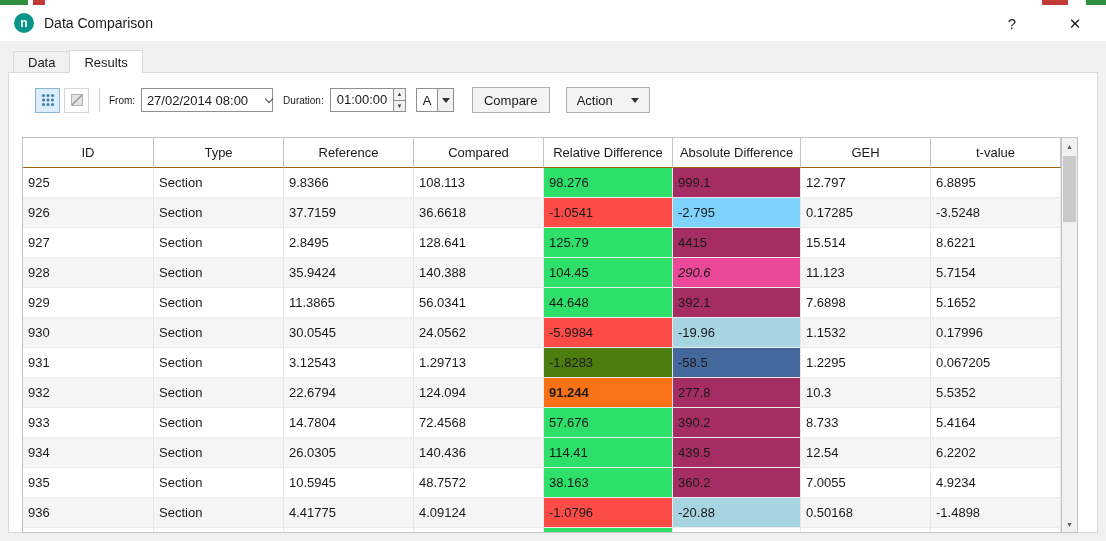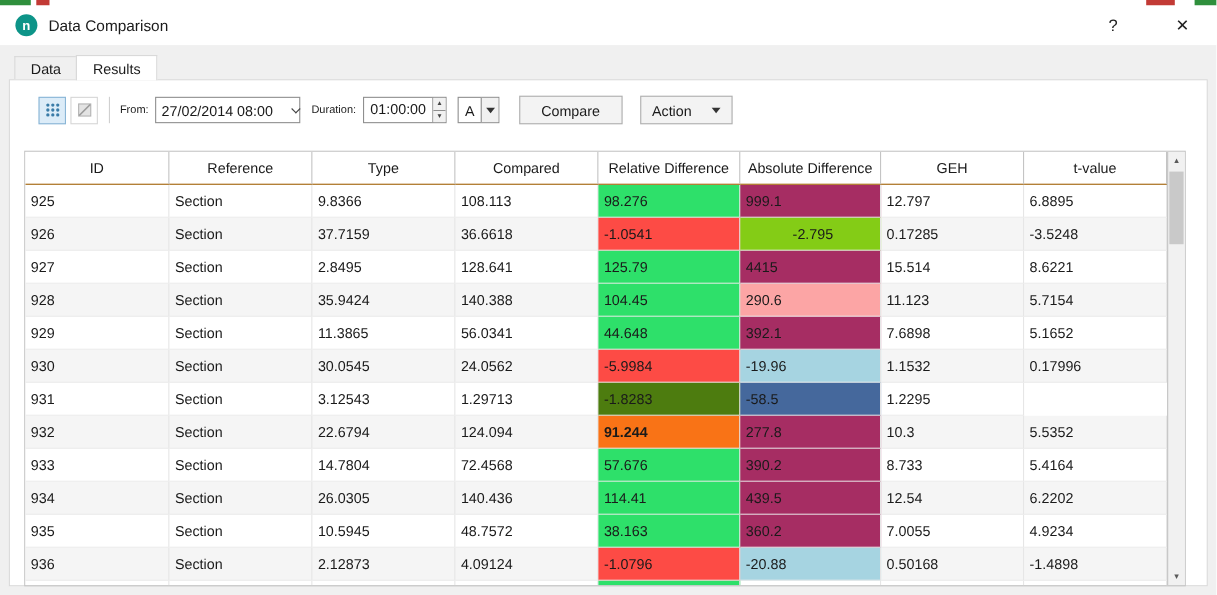--- a/index.html
+++ b/index.html
@@ -48,21 +48,21 @@
   .spin { display:flex; height:24px; border:1px solid #8f8f8f; background:#fff; width:76px; margin-right:10px; }
   .spin .val { flex:1; font-size:13px; padding:0 6px; line-height:22px; }
   .spin .arrows { width:15px; border-left:1px solid #8f8f8f; display:flex; flex-direction:column; }
   .spin .arrows div { flex:1; background:#f1f1f1; font-size:6px; color:#444; display:flex; align-items:center; justify-content:center; cursor:pointer; }
   .spin .arrows div:first-child { border-bottom:1px solid #8f8f8f; }
   .agg-combo { width:38px; margin-right:18px; justify-content:space-between; }
   .agg-combo .chev-box { border-left:1px solid #8f8f8f; background:#f1f1f1; }
   .tri-down { width:0; height:0; border-left:4px solid transparent; border-right:4px solid transparent; border-top:5px solid #333; }
   .push-btn { height:26px; padding:0 20px; background:#f3f3f3; border:1px solid #aeaeae; font-size:13px;
               display:flex; align-items:center; justify-content:center; cursor:pointer; }
-  .compare-btn { width:94px; margin-right:16px; }
+  .compare-btn { width:78px; margin-right:16px; }
   .action-btn { width:84px; padding:0 10px; justify-content:space-between; }
 
   
   .table-wrap { position:absolute; top:64px; left:13px; width:1056px; height:396px; border:1px solid #c4c4c4; overflow:hidden; }
   .grid-row { display:grid; grid-template-columns:131px 130px 130px 130px 129px 128px 130px 130px; width:1038px; }
   .thead { height:30px; background:#fff; }
   .th { position:relative; font-size:13px; text-align:center; line-height:29px; border-right:1px solid #c4c4c4;
         border-bottom:1px solid #a16207; white-space:nowrap; overflow:hidden; }
   .sort-caret { position:absolute; top:-6px; left:50%; transform:translateX(-50%); font-size:10px; color:#555; line-height:10px; }
   .tbody { height:364px; overflow:hidden; }
@@ -159,22 +159,22 @@
         <span class="tri-down"></span>
       </div>
     </div>
 
     <div class="table-wrap">
       <div class="grid-row thead">
         <div class="th">
           <span class="sort-caret">⌃</span>
           <span>ID</span>
         </div>
+        <div class="th">Type</div>
         <div class="th">Reference</div>
-        <div class="th">Type</div>
         <div class="th">Compared</div>
         <div class="th">Relative Difference</div>
         <div class="th">Absolute Difference</div>
         <div class="th">GEH</div>
         <div class="th">t-value</div>
       </div>
       <div class="tbody" id="table-body">
           <div class="grid-row tr">
             <div class="td">925</div>
             <div class="td">Section</div>
@@ -184,41 +184,41 @@
             <div class="td" style="background: rgb(166, 45, 99);">999.1</div>
             <div class="td">12.797</div>
             <div class="td">6.8895</div>
           </div>
           <div class="grid-row tr alt">
             <div class="td">926</div>
             <div class="td">Section</div>
             <div class="td">37.7159</div>
             <div class="td">36.6618</div>
             <div class="td" style="background: rgb(253, 75, 69);">-1.0541</div>
-            <div class="td" style="background: #84cc16; text-align: center;">-2.795</div>
+            <div class="td" style="background: #7dd3fc;">-2.795</div>
             <div class="td">0.17285</div>
             <div class="td">-3.5248</div>
           </div>
           <div class="grid-row tr">
             <div class="td">927</div>
             <div class="td">Section</div>
             <div class="td">2.8495</div>
             <div class="td">128.641</div>
             <div class="td" style="background: rgb(46, 224, 106);">125.79</div>
             <div class="td" style="background: rgb(166, 45, 99);">4415</div>
             <div class="td">15.514</div>
             <div class="td">8.6221</div>
           </div>
           <div class="grid-row tr alt">
             <div class="td">928</div>
             <div class="td">Section</div>
             <div class="td">35.9424</div>
             <div class="td">140.388</div>
             <div class="td" style="background: rgb(46, 224, 106);">104.45</div>
-            <div class="td" style="background: #fca5a5;">290.6</div>
+            <div class="td" style="background: #ec4899; font-style: italic;">290.6</div>
             <div class="td">11.123</div>
             <div class="td">5.7154</div>
           </div>
           <div class="grid-row tr">
             <div class="td">929</div>
             <div class="td">Section</div>
             <div class="td">11.3865</div>
             <div class="td">56.0341</div>
             <div class="td" style="background: rgb(46, 224, 106);">44.648</div>
             <div class="td" style="background: rgb(166, 45, 99);">392.1</div>
@@ -236,20 +236,21 @@
             <div class="td">0.17996</div>
           </div>
           <div class="grid-row tr">
             <div class="td">931</div>
             <div class="td">Section</div>
             <div class="td">3.12543</div>
             <div class="td">1.29713</div>
             <div class="td" style="background: #4d7c0f;">-1.8283</div>
             <div class="td" style="background: rgb(69, 104, 156);">-58.5</div>
             <div class="td">1.2295</div>
+            <div class="td">0.067205</div>
           </div>
           <div class="grid-row tr alt">
             <div class="td">932</div>
             <div class="td">Section</div>
             <div class="td">22.6794</div>
             <div class="td">124.094</div>
             <div class="td" style="background: #f97316; font-weight: bold;">91.244</div>
             <div class="td" style="background: rgb(166, 45, 99);">277.8</div>
             <div class="td">10.3</div>
             <div class="td">5.5352</div>
@@ -280,21 +281,21 @@
             <div class="td">10.5945</div>
             <div class="td">48.7572</div>
             <div class="td" style="background: rgb(46, 224, 106);">38.163</div>
             <div class="td" style="background: rgb(166, 45, 99);">360.2</div>
             <div class="td">7.0055</div>
             <div class="td">4.9234</div>
           </div>
           <div class="grid-row tr alt">
             <div class="td">936</div>
             <div class="td">Section</div>
-            <div class="td">2.12873</div>
+            <div class="td">4.41775</div>
             <div class="td">4.09124</div>
             <div class="td" style="background: rgb(253, 75, 69);">-1.0796</div>
             <div class="td" style="background: rgb(166, 212, 225);">-20.88</div>
             <div class="td">0.50168</div>
             <div class="td">-1.4898</div>
           </div>
           <div class="grid-row tr">
             <div class="td"></div>
             <div class="td"></div>
             <div class="td"></div>

